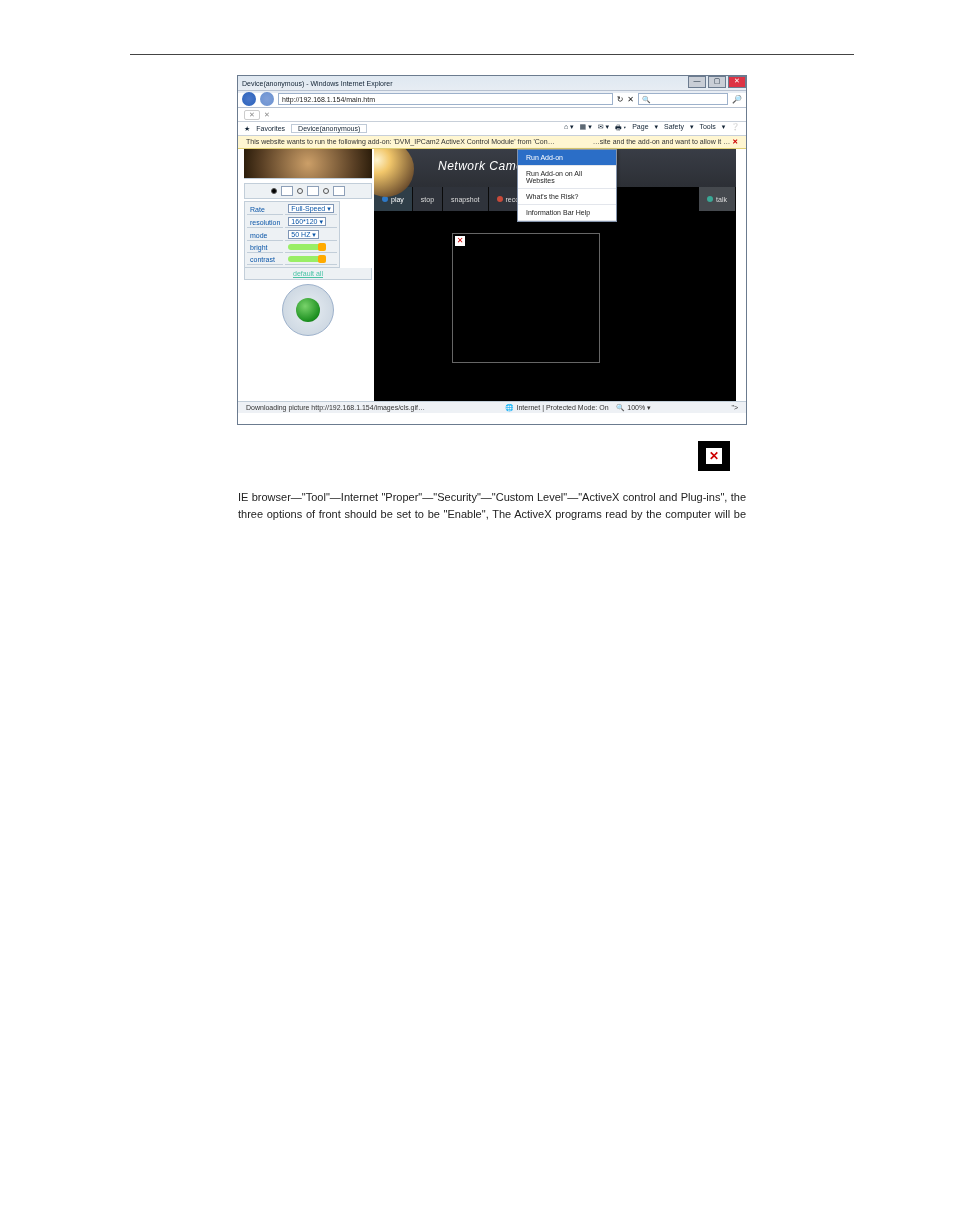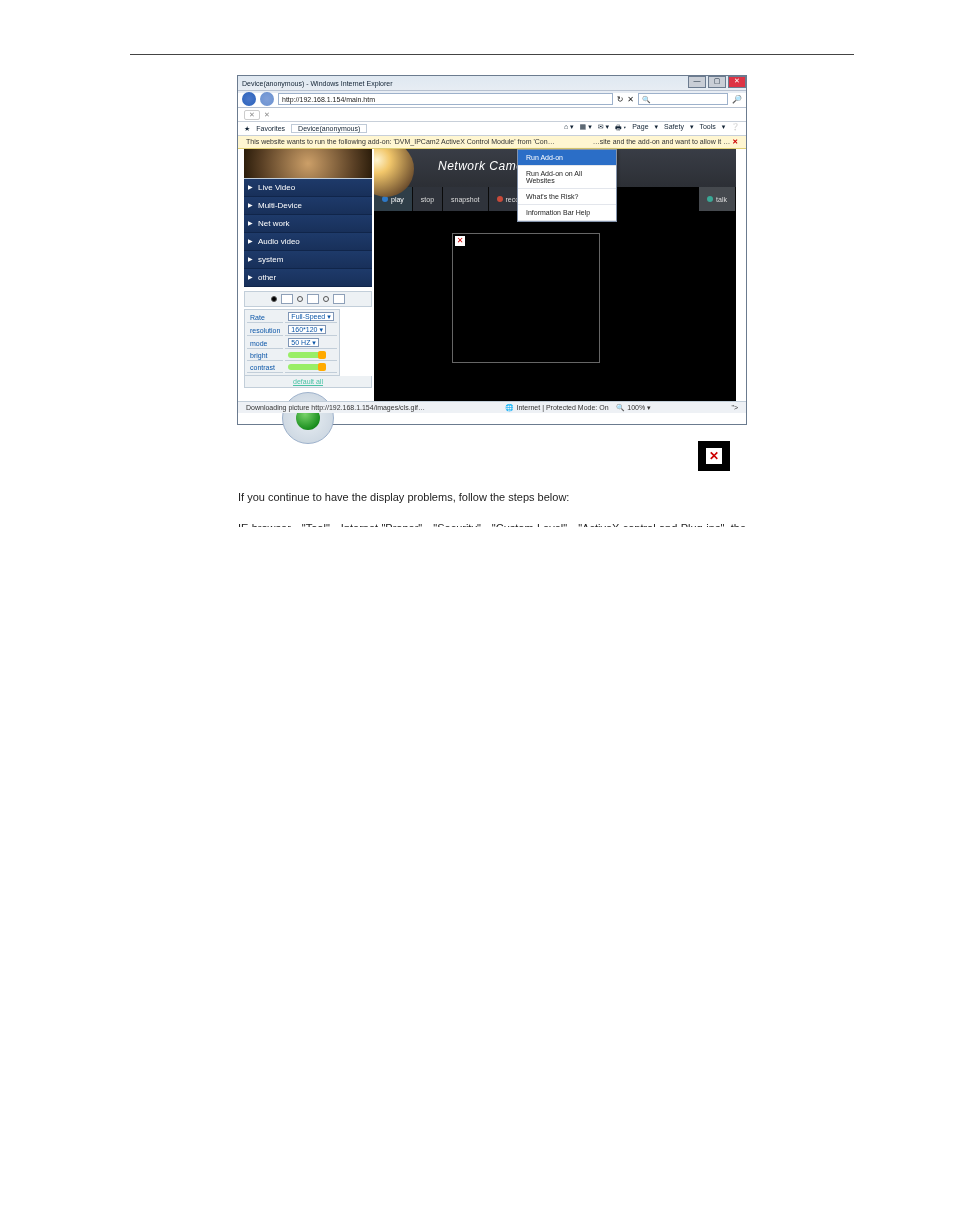--- a/index.html
+++ b/index.html
@@ -175,28 +175,20 @@
 
       <div class="ctx-menu">
         <div>Run Add-on</div>
         <div>Run Add-on on All Websites</div>
         <div>What's the Risk?</div>
         <div>Information Bar Help</div>
       </div>
 
       <div class="side">
         <div class="side-hdr-img"></div>
-        <ul>
-          <li>Live Video</li>
-          <li>Multi-Device</li>
-          <li>Net work</li>
-          <li>Audio video</li>
-          <li>system</li>
-          <li>other</li>
-        </ul>
         <div class="modes">
           <span class="radio sel"></span>
           <span class="mode"></span>
           <span class="radio"></span>
           <span class="mode"></span>
           <span class="radio"></span>
           <span class="mode"></span>
         </div>
         <table class="ctrl-table">
           <tbody>
@@ -272,21 +264,20 @@
         </span>
       
       "&gt;
     </div>
   </div>
 
   <div class="red-broken">
         <span>✕</span>
       </div>
 
-  <p class="para">If you continue to have the display problems, follow the steps below:</p>
   <p class="para">IE browser—"Tool"—Internet "Proper"—"Security"—"Custom Level"—"ActiveX control and Plug-ins", the three options of front should be set to be "Enable", The ActiveX programs read by the computer will be stored. As follows:</p>
 
   <div class="fig2">
 
     <div class="panel panelA" style="position:relative;">
       <div class="tbar">
         <span>▾</span>
         <span>↻</span>
         <span>✕</span>
         <input placeholder="Bing" style="">

